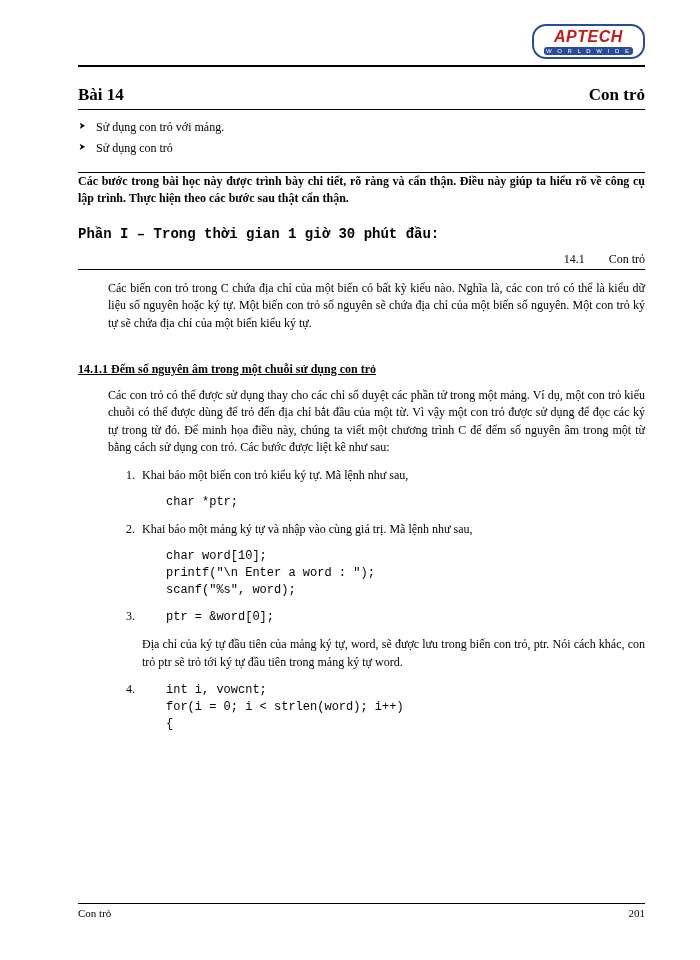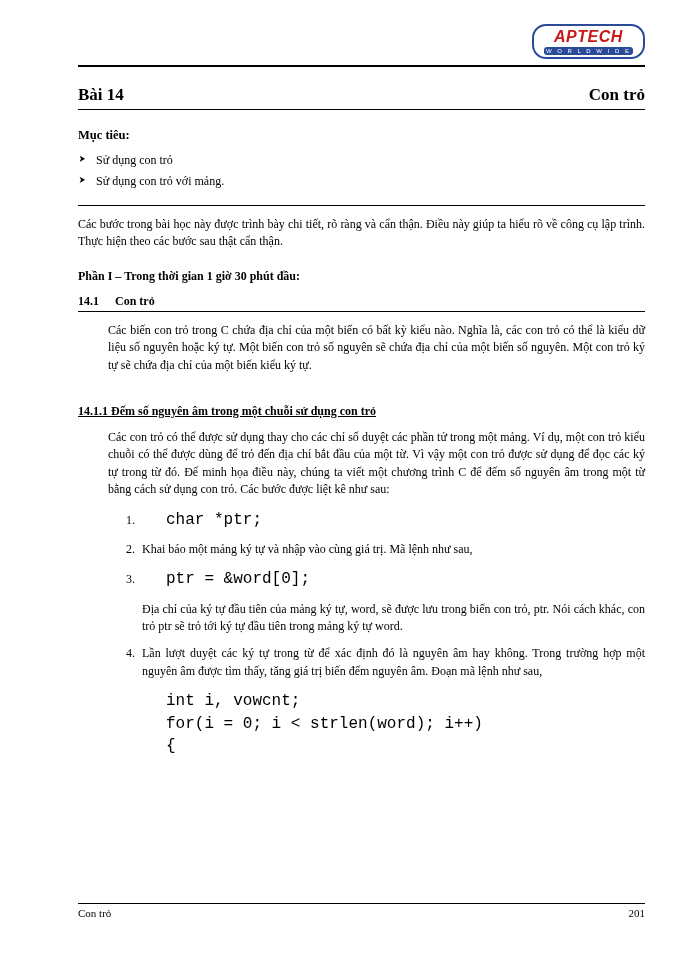--- a/index.html
+++ b/index.html
@@ -58,32 +58,32 @@
   .sec-heading  { font-size: 12.5px; font-weight: bold; margin: 18px 0 8px 0; }
   .italic { font-style: italic; }
   .obj-list { list-style: none; margin: 10px 0 16px 0; }
   .obj-list li { margin: 6px 0; padding-left: 18px; position: relative; }
   .obj-list li::before {
     content: "➤";
     position: absolute; left: 0; top: 0;
     font-size: 10px;
     transform: scaleX(0.8);
   }
-  .para { margin: 10px 0; text-align: justify; line-height: 1.45; }
-  .part-heading { font-weight: bold; margin: 18px 0 10px 0; font-size: 12px; }
-  .sub14-row { display: flex; gap: 16px; font-weight: bold; margin-bottom: 2px; }
+  .para { margin: 0 0; text-align: justify; line-height: 1.45; font-weight: bold; }
+  .part-heading { font-weight: bold; margin: 18px 0 10px 0; font-size: 14px; font-family: Liberation Mono, monospace; }
+  .sub14-row { display: flex; gap: 24px; font-weight: normal; margin-bottom: 2px; justify-content: flex-end; }
   .sub-under { font-weight: bold; text-decoration: underline; margin: 30px 0 10px 0; }
   .para2 { margin: 10px 0 10px 30px; text-align: justify; line-height: 1.45; }
   ol.steps { margin: 6px 0 0 42px; padding-left: 18px; }
   ol.steps > li { margin: 10px 0 4px 0; line-height: 1.45; text-align: justify; padding-left: 4px; }
   .code {
     font-family: "Courier New", Courier, monospace;
     white-space: pre;
     margin: 10px 0 4px 24px;
-    font-size: 16px;
+    font-size: 12px;
     line-height: 1.4;
   }
   .step-para { margin: 10px 0 4px 0; text-align: justify; line-height: 1.45; }
   .footer {
     position: absolute;
     bottom: 12px;
     left: 78px;
     right: 55px;
   }
   .footer-row {
@@ -106,24 +106,23 @@
   </div>
 
   <hr class="hr-thick">
 
   <div class="lesson-row">
     <div class="lesson-left">Bài 14</div>
     <div class="lesson-right">Con trỏ</div>
   </div>
   <hr class="hr-thin">
 
-  <div class="sec-heading">Mục tiêu:</div>
   <ul class="obj-list">
+    <li>Sử dụng con trỏ với mảng.</li>
     <li>Sử dụng con trỏ</li>
-    <li>Sử dụng con trỏ với mảng.</li>
   </ul>
   <hr class="hr-thin">
 
   <p class="para">Các bước trong bài học này được trình bày chi tiết, rõ ràng và cẩn thận. Điều này giúp ta hiểu rõ về công cụ lập trình. Thực hiện theo các bước sau thật cẩn thận.</p>
 
   <div class="part-heading">Phần I – Trong thời gian 1 giờ 30 phút đầu:</div>
 
   <div class="sub14-row">
     <span>14.1</span>
     <span>Con trỏ</span>
@@ -131,31 +130,34 @@
   <hr class="hr-thin">
 
   <p class="para2">Các biến con trỏ trong C chứa địa chỉ của một biến có bất kỳ kiểu nào. Nghĩa là, các con trỏ có thể là kiểu dữ liệu số nguyên hoặc ký tự. Một biến con trỏ số nguyên sẽ chứa địa chỉ của một biến số nguyên. Một con trỏ ký tự sẽ chứa địa chỉ của một biến kiểu ký tự.</p>
 
   <div class="sub-under">14.1.1  Đếm số nguyên âm trong một chuỗi sử dụng con trỏ</div>
 
   <p class="para2">Các con trỏ có thể được sử dụng thay cho các chỉ số duyệt các phần tử trong một mảng. Ví dụ, một con trỏ kiểu chuỗi có thể được dùng để trỏ đến địa chỉ bắt đầu của một từ. Vì vậy một con trỏ được sử dụng để đọc các ký tự trong từ đó. Để minh họa điều này, chúng ta viết một chương trình C để đếm số nguyên âm trong một từ bằng cách sử dụng con trỏ. Các bước được liệt kê như sau:</p>
 
   <ol class="steps">
     <li>
+      <span>Khai báo một biến con trỏ kiểu ký tự. Mã lệnh như sau,</span>
       <div class="code">char *ptr;</div>
     </li>
     <li>
       <span>Khai báo một mảng ký tự và nhập vào cùng giá trị. Mã lệnh như sau,</span>
+      <div class="code">char word[10];
+printf("\n Enter a word : ");
+scanf("%s", word);</div>
     </li>
     <li>
       <div class="code">ptr = &amp;word[0];</div>
       <p class="step-para">Địa chỉ của ký tự đầu tiên của mảng ký tự, word, sẽ được lưu trong biến con trỏ, ptr. Nói cách khác, con trỏ ptr sẽ trỏ tới ký tự đầu tiên trong mảng ký tự word.</p>
     </li>
     <li>
-      <span>Lần lượt duyệt các ký tự trong từ để xác định đó là nguyên âm hay không. Trong trường hợp một nguyên âm được tìm thấy, tăng giá trị biến đếm nguyên âm. Đoạn mã lệnh như sau,</span>
       <div class="code">int i, vowcnt;
 for(i = 0; i &lt; strlen(word); i++)
 {</div>
     </li>
   </ol>
 
   <div class="footer">
     <hr class="hr-thin">
     <div class="footer-row">
       <span>Con trỏ</span>

